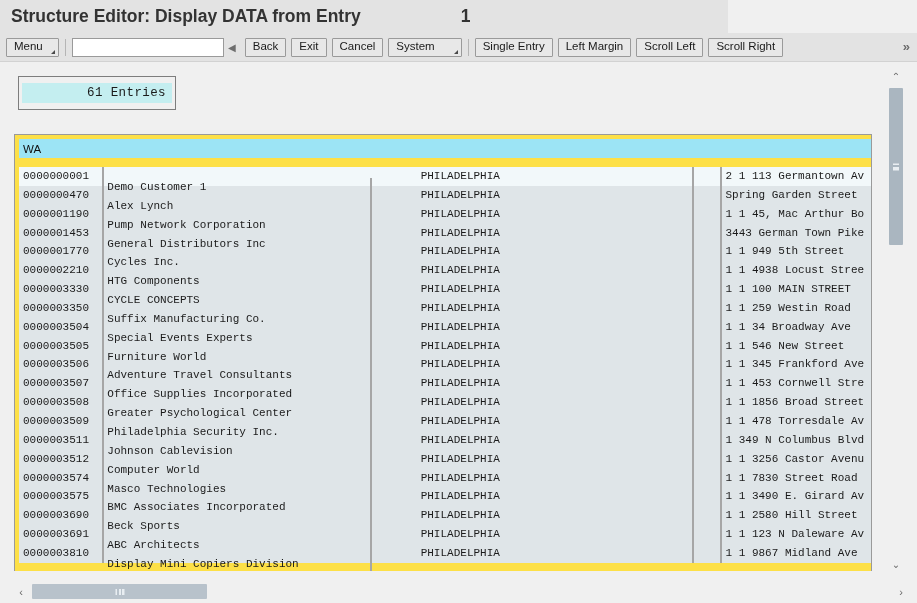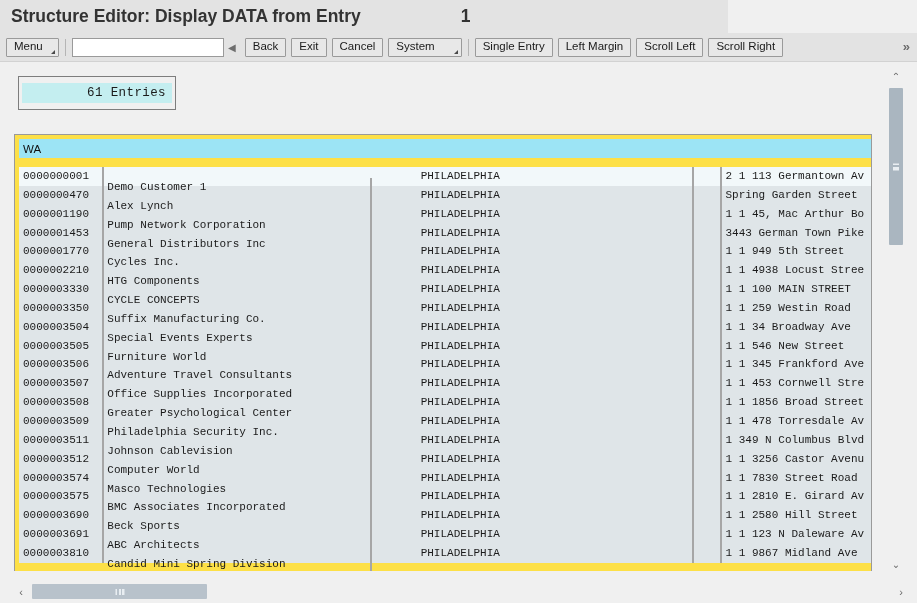--- a/index.html
+++ b/index.html
@@ -473,39 +473,39 @@
             <div class="cell c-name">Masco Technologies</div>
             <div class="cell c-city">PHILADELPHIA</div>
             <div class="cell c-state">PA</div>
             <div class="cell c-addr">1 1 7830 Street Road</div>
           </div>
           <div class="grid-row alt1">
             <div class="cell c-id">0000003575</div>
             <div class="cell c-name">BMC Associates Incorporated</div>
             <div class="cell c-city">PHILADELPHIA</div>
             <div class="cell c-state">PA</div>
-            <div class="cell c-addr">1 1 2810 E. Girard Av</div>
+            <div class="cell c-addr">1 1 3490 E. Girard Av</div>
           </div>
           <div class="grid-row alt1">
             <div class="cell c-id">0000003690</div>
             <div class="cell c-name">Beck Sports</div>
             <div class="cell c-city">PHILADELPHIA</div>
             <div class="cell c-state">PA</div>
             <div class="cell c-addr">1 1 2580 Hill Street</div>
           </div>
           <div class="grid-row alt1">
             <div class="cell c-id">0000003691</div>
             <div class="cell c-name">ABC Architects</div>
             <div class="cell c-city">PHILADELPHIA</div>
             <div class="cell c-state">PA</div>
             <div class="cell c-addr">1 1 123 N Daleware Av</div>
           </div>
           <div class="grid-row alt1">
             <div class="cell c-id">0000003810</div>
-            <div class="cell c-name">Candid Mini Spring Division</div>
+            <div class="cell c-name">Display Mini Copiers Division</div>
             <div class="cell c-city">PHILADELPHIA</div>
             <div class="cell c-state">PA</div>
             <div class="cell c-addr">1 1 9867 Midland Ave</div>
           </div>
         </div>
     </div>
 
   </div>
 
   <div class="vscroll">

